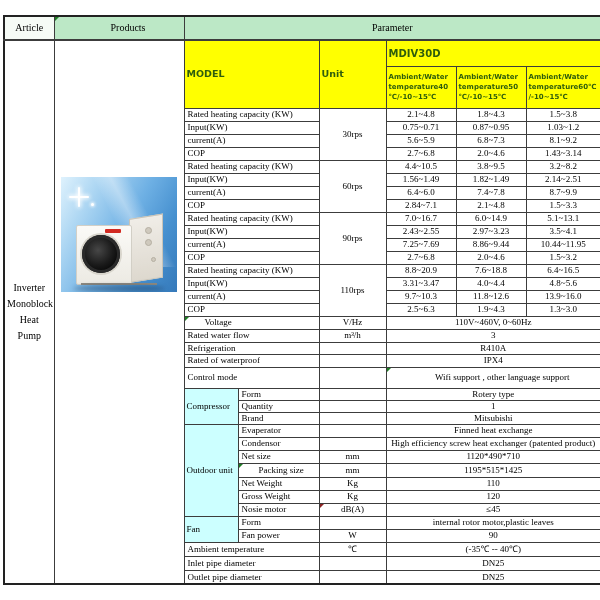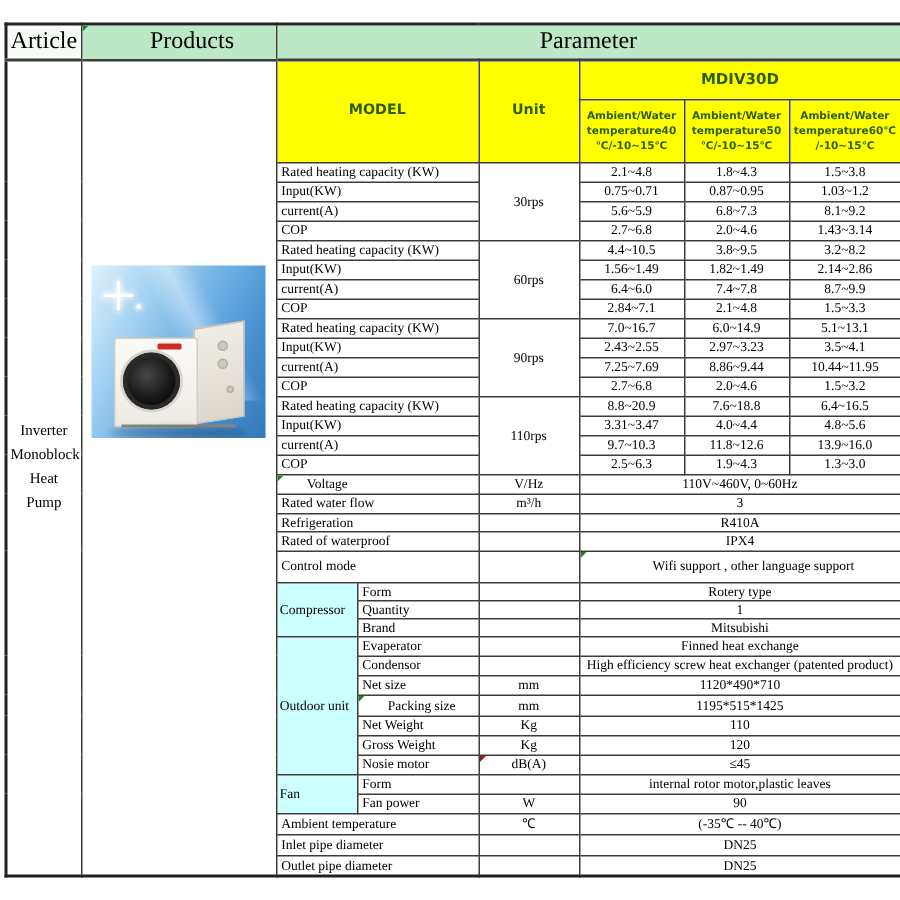--- a/index.html
+++ b/index.html
@@ -3,24 +3,24 @@
 <meta charset="utf-8">
 <style>
   html,body{margin:0;padding:0;background:#fff;}
   .sheet{position:relative;width:600px;height:600px;background:#ffffff;overflow:hidden;
          font-family:"Liberation Serif",serif;color:#000;}
   table.spec{position:absolute;left:3px;top:15px;width:597px;border-collapse:collapse;
              table-layout:fixed;border:2px solid #222;}
   td{border:1px solid #3c3c3c;padding:0 2px;font-size:9px;overflow:hidden;
      font-family:"Liberation Serif",serif;line-height:1.15;}
   
-  .ghead{background:#bce8c6;text-align:center;font-size:16px;border-bottom-width:2px;}
+  .ghead{background:#bce8c6;text-align:center;font-size:10px;border-bottom-width:2px;}
   .whead{background:#f6fbf6;}
   
-  .yell{background:#ffff00;color:#2f5d0c;text-align:center;
+  .yell{background:#ffff00;color:#2f5d0c;text-align:left;
         font-family:"DejaVu Sans",sans-serif;}
   .model{font-size:9.5px;font-weight:700;}
   .mname{font-size:10px;font-weight:700;}
   .cond{font-size:7px;font-weight:700;line-height:1.45;overflow-wrap:anywhere;
         vertical-align:middle;padding:1px 2px;}
   
   .lbl{text-align:left;padding-left:3px;}
   .ctr{text-align:center;}
   .grp{background:#ccffff;text-align:left;}
   .article-cell{background:#ffffff;text-align:center;vertical-align:middle;
@@ -151,21 +151,21 @@
     <td class="lbl" colspan="2">Rated heating capacity (KW)</td>
     <td class="ctr" rowspan="4">60rps</td>
     <td class="ctr">4.4~10.5</td>
     <td class="ctr">3.8~9.5</td>
     <td class="ctr">3.2~8.2</td>
   </tr>
   <tr style="height:13px">
     <td class="lbl" colspan="2">Input(KW)</td>
     <td class="ctr">1.56~1.49</td>
     <td class="ctr">1.82~1.49</td>
-    <td class="ctr">2.14~2.86</td>
+    <td class="ctr">2.14~2.51</td>
   </tr>
   <tr style="height:13px">
     <td class="lbl" colspan="2">current(A)</td>
     <td class="ctr">6.4~6.0</td>
     <td class="ctr">7.4~7.8</td>
     <td class="ctr">8.7~9.9</td>
   </tr>
   <tr style="height:13px">
     <td class="lbl" colspan="2">COP</td>
     <td class="ctr">2.84~7.1</td>

